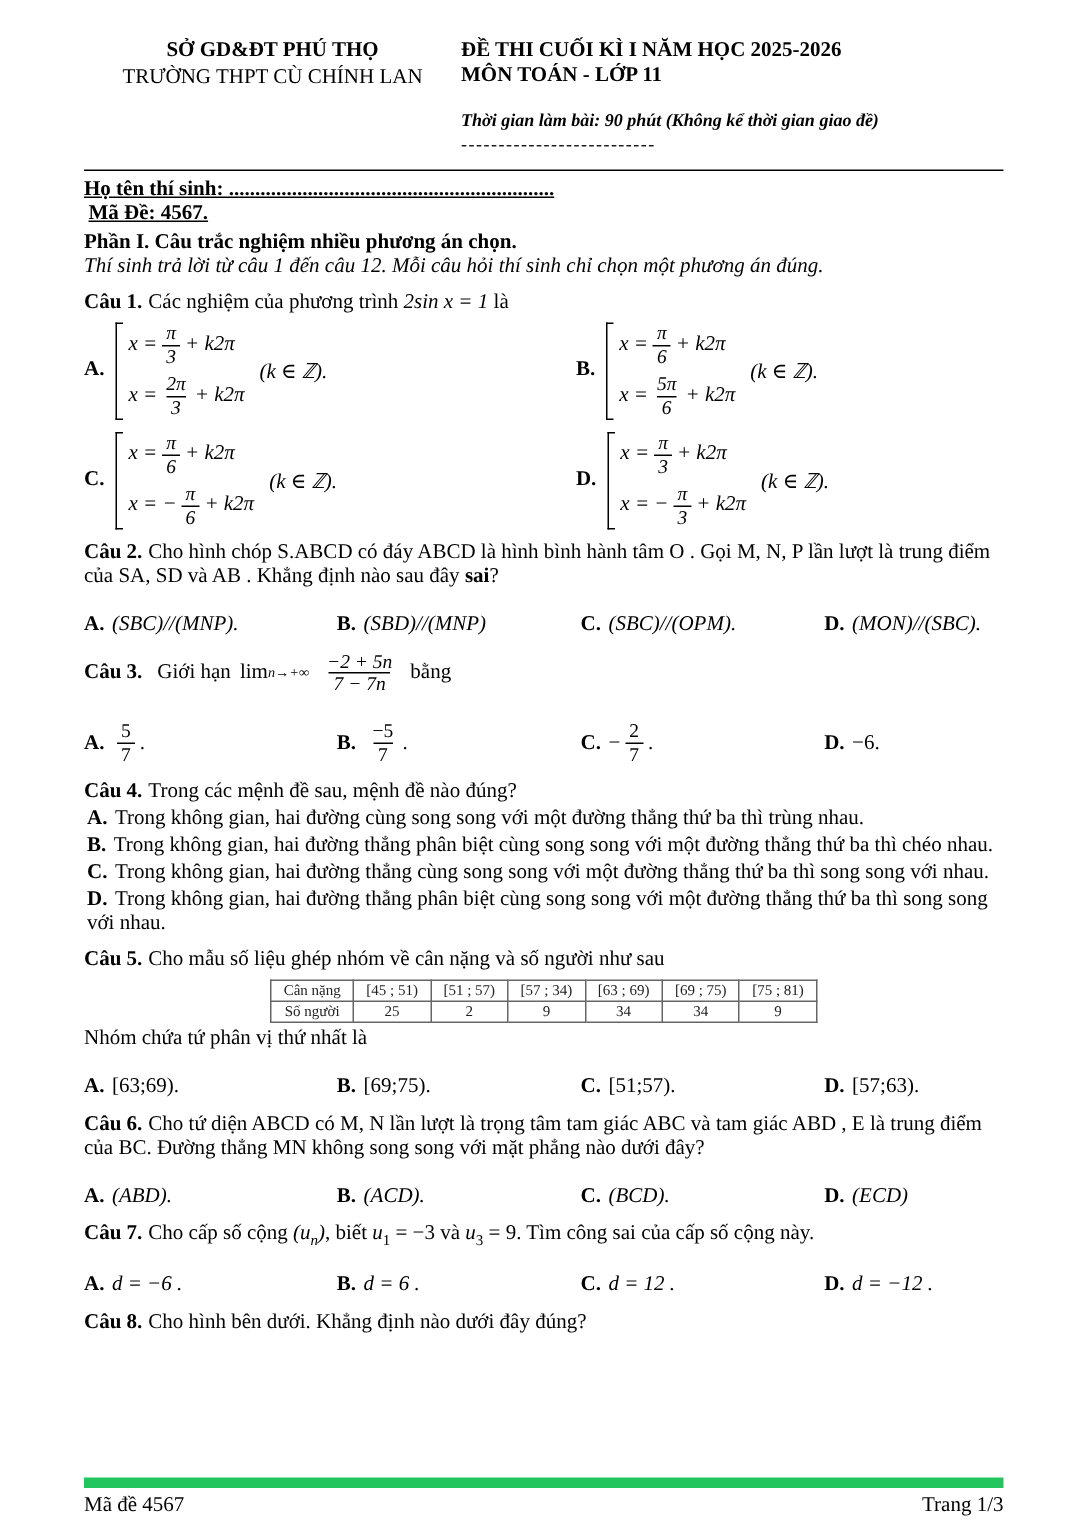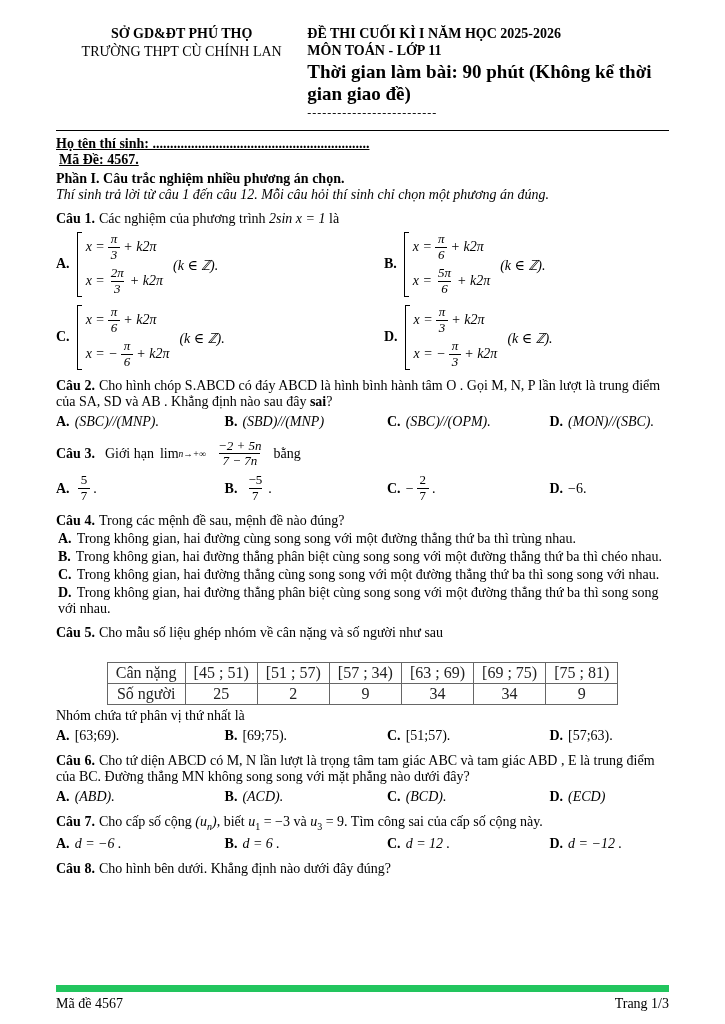--- a/index.html
+++ b/index.html
@@ -8,21 +8,21 @@
   .page { width:725px; height:1024px; padding:26px 56px 12px 56px; display:flex; flex-direction:column; overflow:hidden; }
 
   
   .hdr { display:flex; }
   .hdr-left { width:41%; text-align:center; }
   .hdr-left .dept { font-weight:bold; }
   .hdr-left .school { margin-top:2px; }
   .hdr-right { width:59%; text-align:left; }
   .hdr-right .l1 { font-weight:bold; }
   .hdr-right .l2 { font-weight:bold; margin-top:1px; }
-  .hdr-right .l3 { font-weight:bold; font-size:19px; margin-top:2px; }
+  .hdr-right .l3 { font-weight:bold; font-style:italic; font-size:12px; margin-top:14px; }
   .hdr-right .dashes { font-size:12px; letter-spacing:1px; margin-top:1px; }
 
   
   .student { border-top:1px solid #000; margin-top:9px; padding-top:5px;text-decoration:underline; }
   .student .name { font-weight:bold; }
   .student .code { font-weight:bold; padding-left:3px; }
 
   .part-title { font-weight:bold; margin-top:3px; }
   .part-sub { font-style:italic; }
 
@@ -48,26 +48,26 @@
   .q1opt .tail { margin-left:8px; font-style:italic; }
 
   
   .mathline { display:flex; align-items:center; flex-wrap:wrap; column-gap:6px; }
   .lim { display:inline-flex; flex-direction:row; align-items:center; line-height:1; }
   .lim .limword { }
   .lim .limsub { font-size:9.5px; font-style:italic; margin-top:1px; white-space:nowrap; }
 
   
   .opts4 { display:grid; grid-template-columns:27.5% 26.5% 26.5% 19.5%; margin-top:3px; align-items:center; }
-  .opt { padding:1px 0; }
+  .opt { padding:1px 0;margin-top:12px; }
   .opt-frac { display:flex; align-items:center; }
   .optline { margin-top:2px; padding-left:2px; }
 
   
-  .wtable { border-collapse:collapse; margin:21px auto 3px auto; font-size:16px; color:#222;padding-left:12px; }
+  .wtable { border-collapse:collapse; margin:5px auto 3px auto; font-size:10px; color:#222;padding-left:12px; }
   .wtable td { border:1px solid #666; padding:1px 8px; text-align:center; white-space:nowrap; }
 
   .sub { font-size:10px; }
 
   .footer { margin-top:auto; border-top:7px solid #22c55e; padding-top:4px; display:flex; justify-content:space-between; }
 </style>
 </head>
 <body>
 
 <div class="page">

